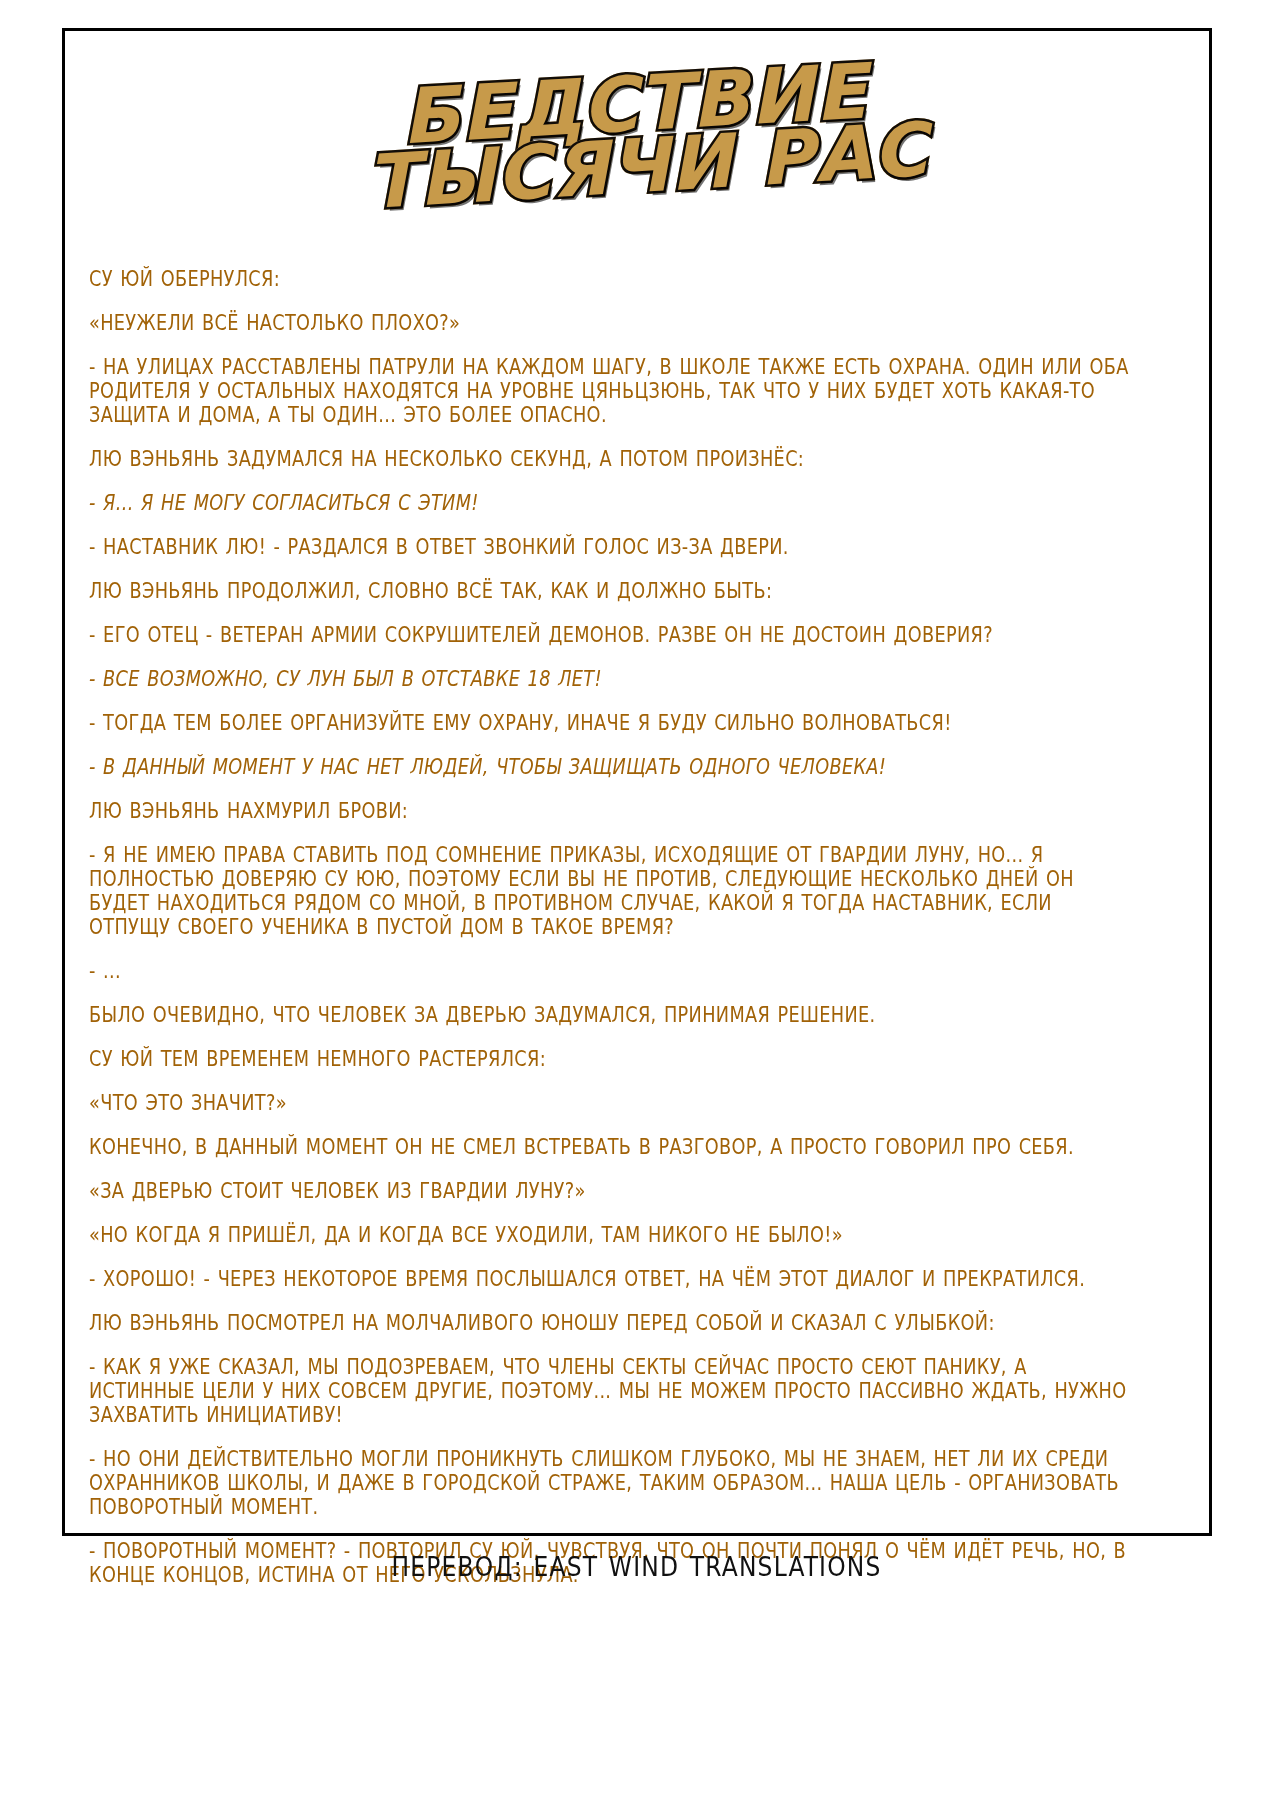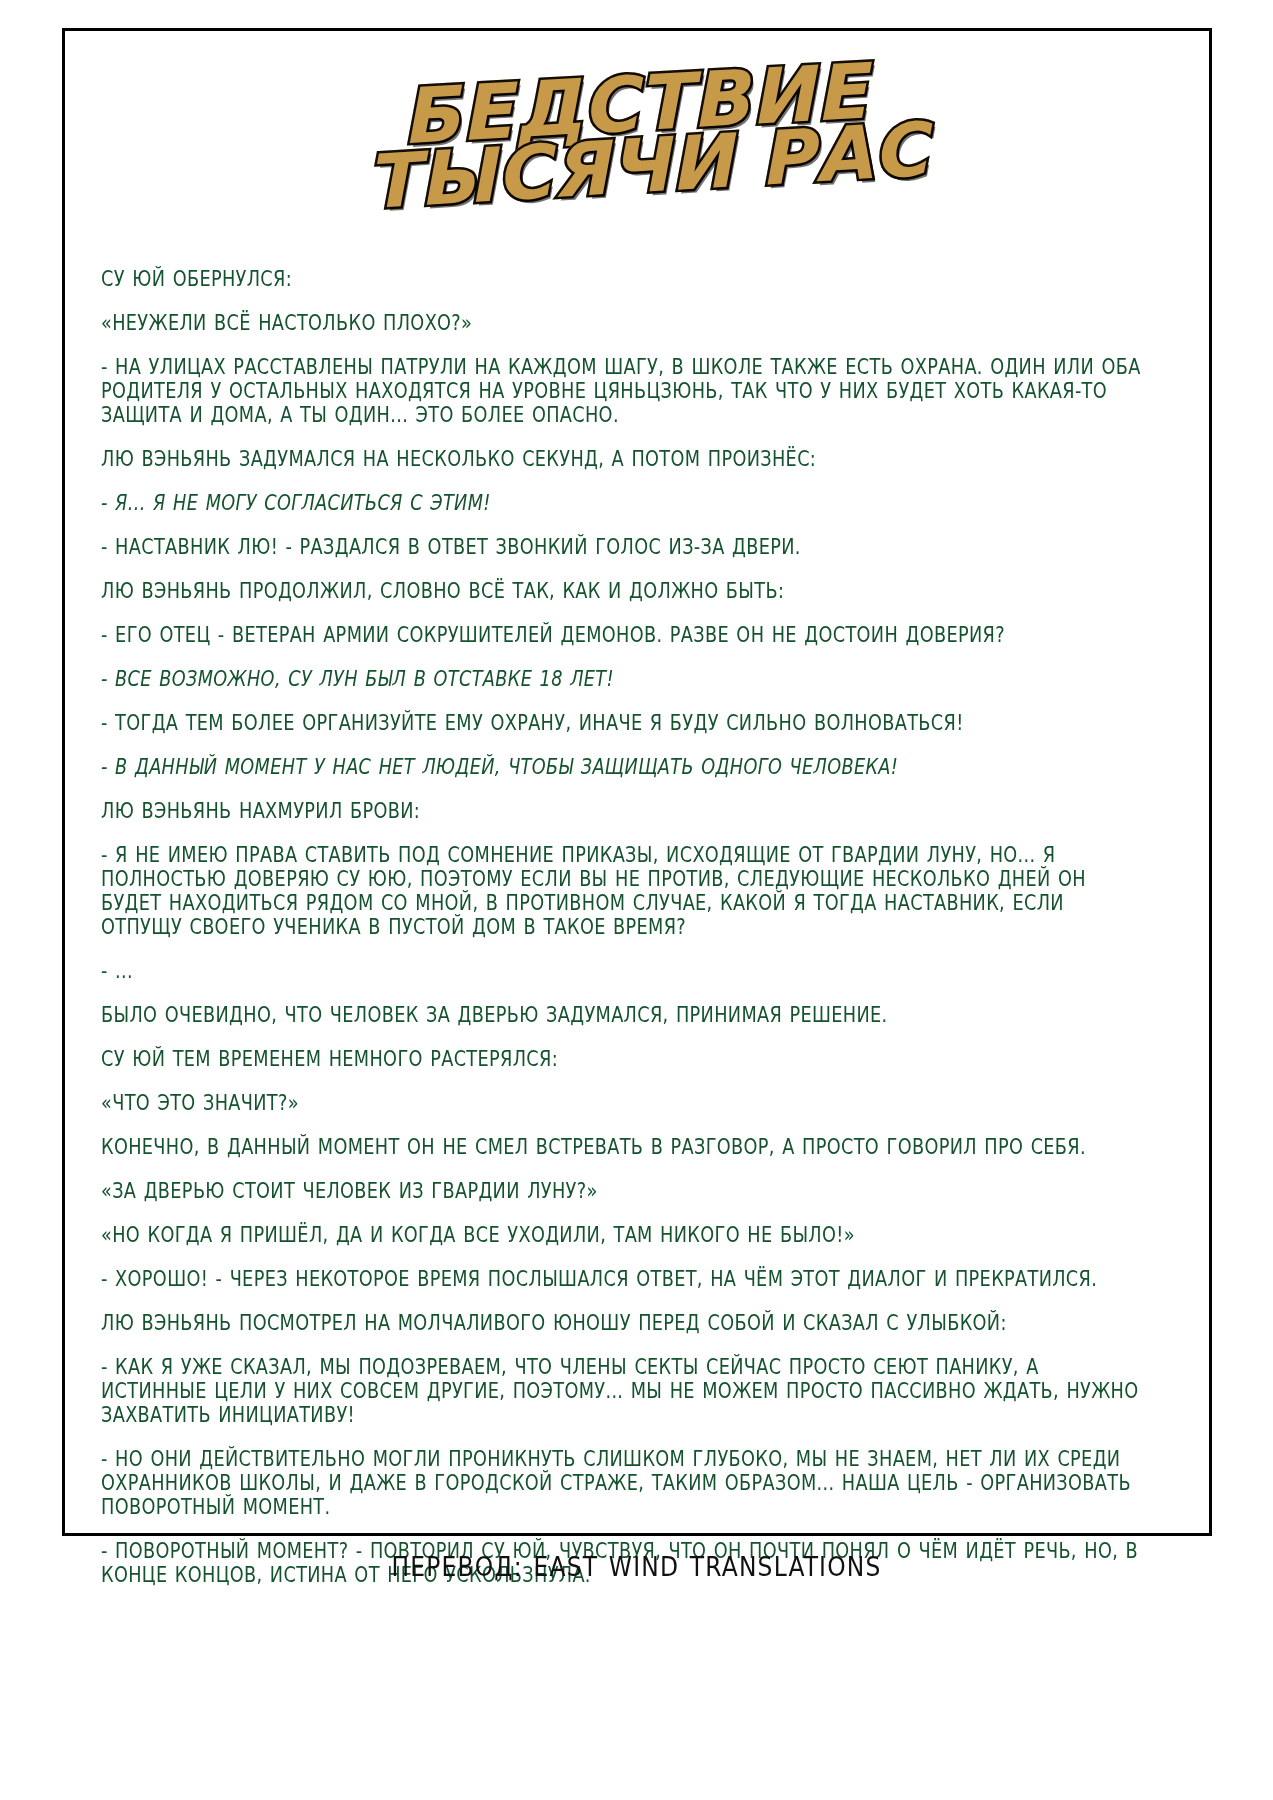--- a/index.html
+++ b/index.html
@@ -60,24 +60,24 @@
     -webkit-background-clip: text;
     background-clip: text;
     transform: rotate(-3.4deg) skewX(-3deg);
     margin-top: -8px;
     margin-left: 34px;
   }
 
   
   .body-text {
     position: absolute;
-    left: 36px;
+    left: 24px;
     top: 236px;
     width: 1084px;
-    color: #14532d;
+    color: #a16207;
   }
   .para {
     font-size: 20.5px;
     line-height: 24px;
     letter-spacing: 0.35px;
     margin: 0 0 20px 0;
     word-spacing: 1.5px;
     text-transform: uppercase;
     font-stretch: condensed;
     transform: scaleX(0.96);

